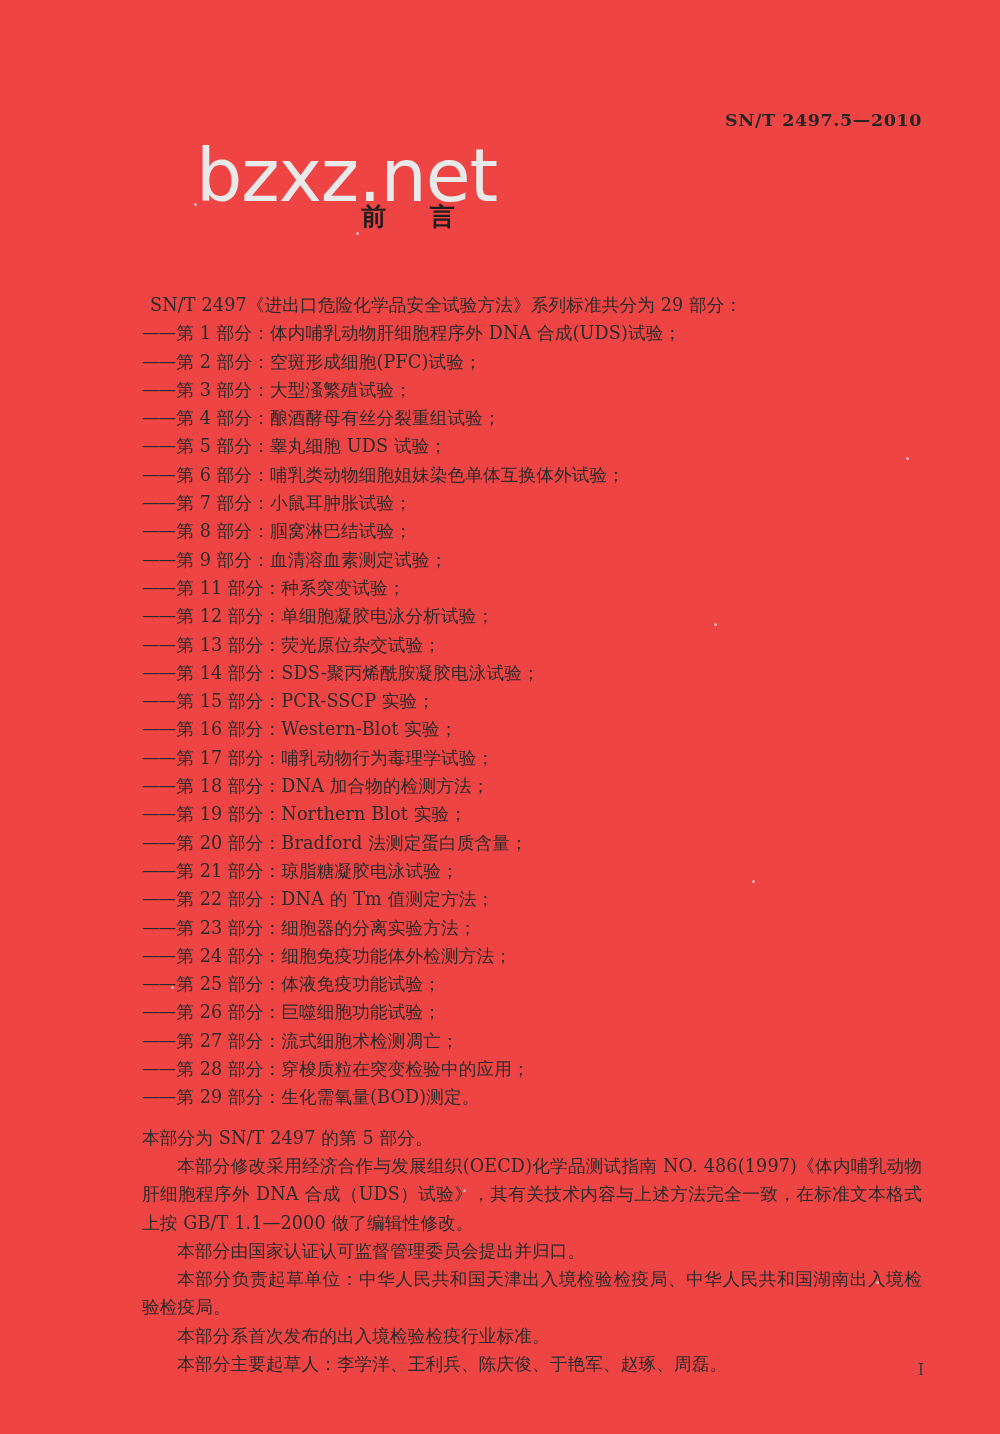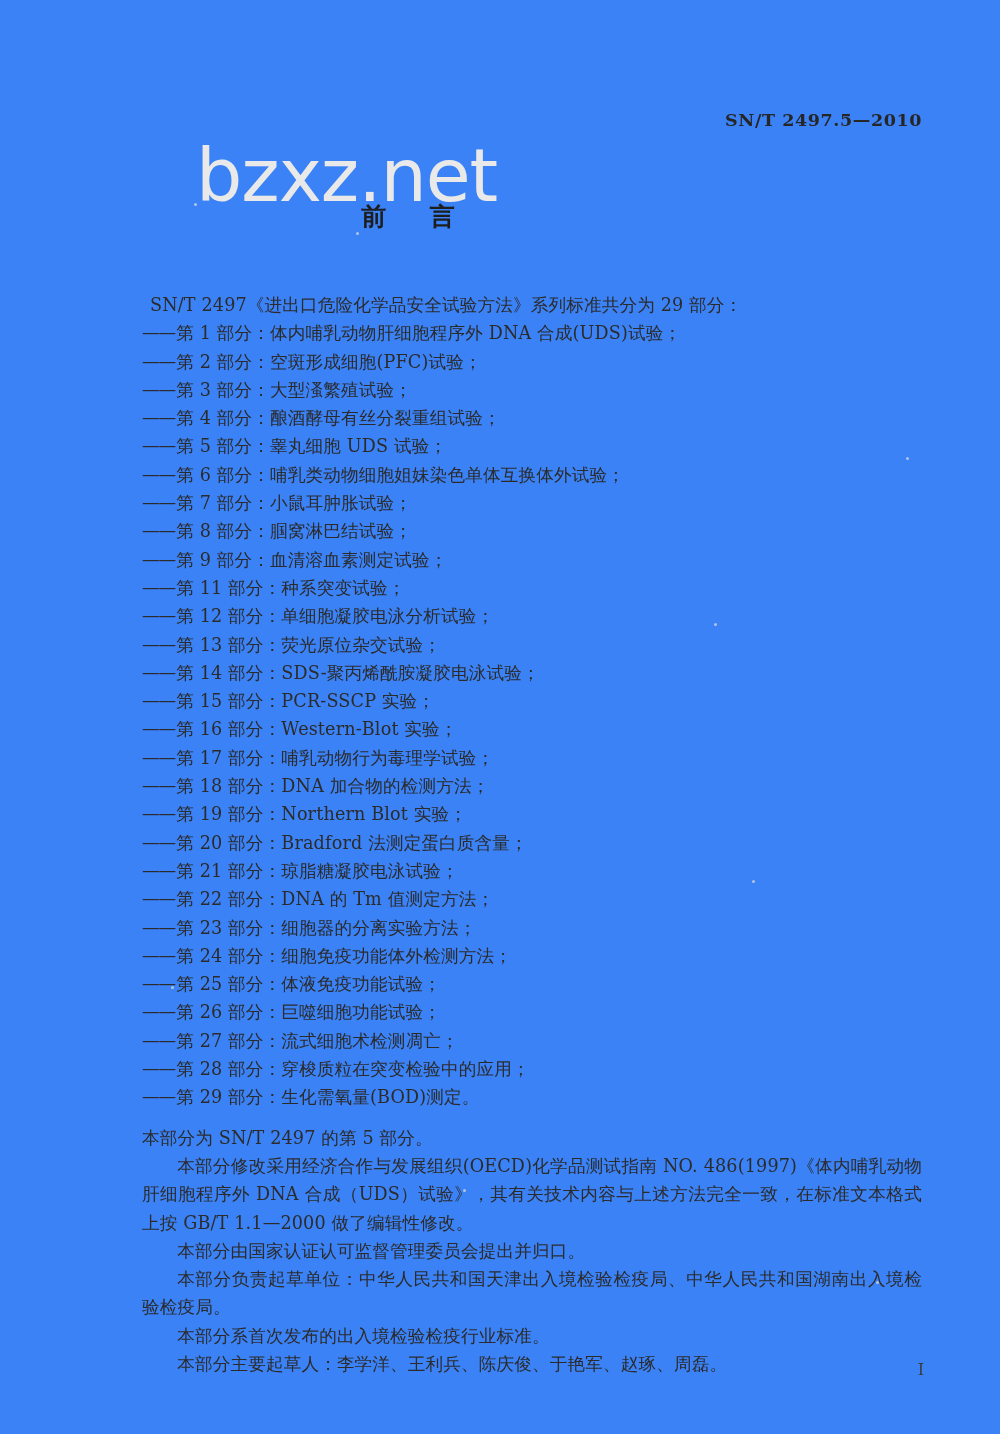--- a/index.html
+++ b/index.html
@@ -4,21 +4,21 @@
 <style>
   html, body {
     margin: 0;
     padding: 0;
     background: #ffffff;
   }
   .page {
     position: relative;
     width: 1000px;
     height: 1434px;
-    background: #3b82f6;
+    background: #ef4444;
     overflow: hidden;
     font-family: "DejaVu Serif", "Liberation Serif", serif;
     color: #2b2b2b;
   }
   .doc-number {
     position: absolute;
     top: 110px;
     right: 78px;
     font-family: "DejaVu Serif", "Liberation Serif", serif;
     font-size: 17.5px;

